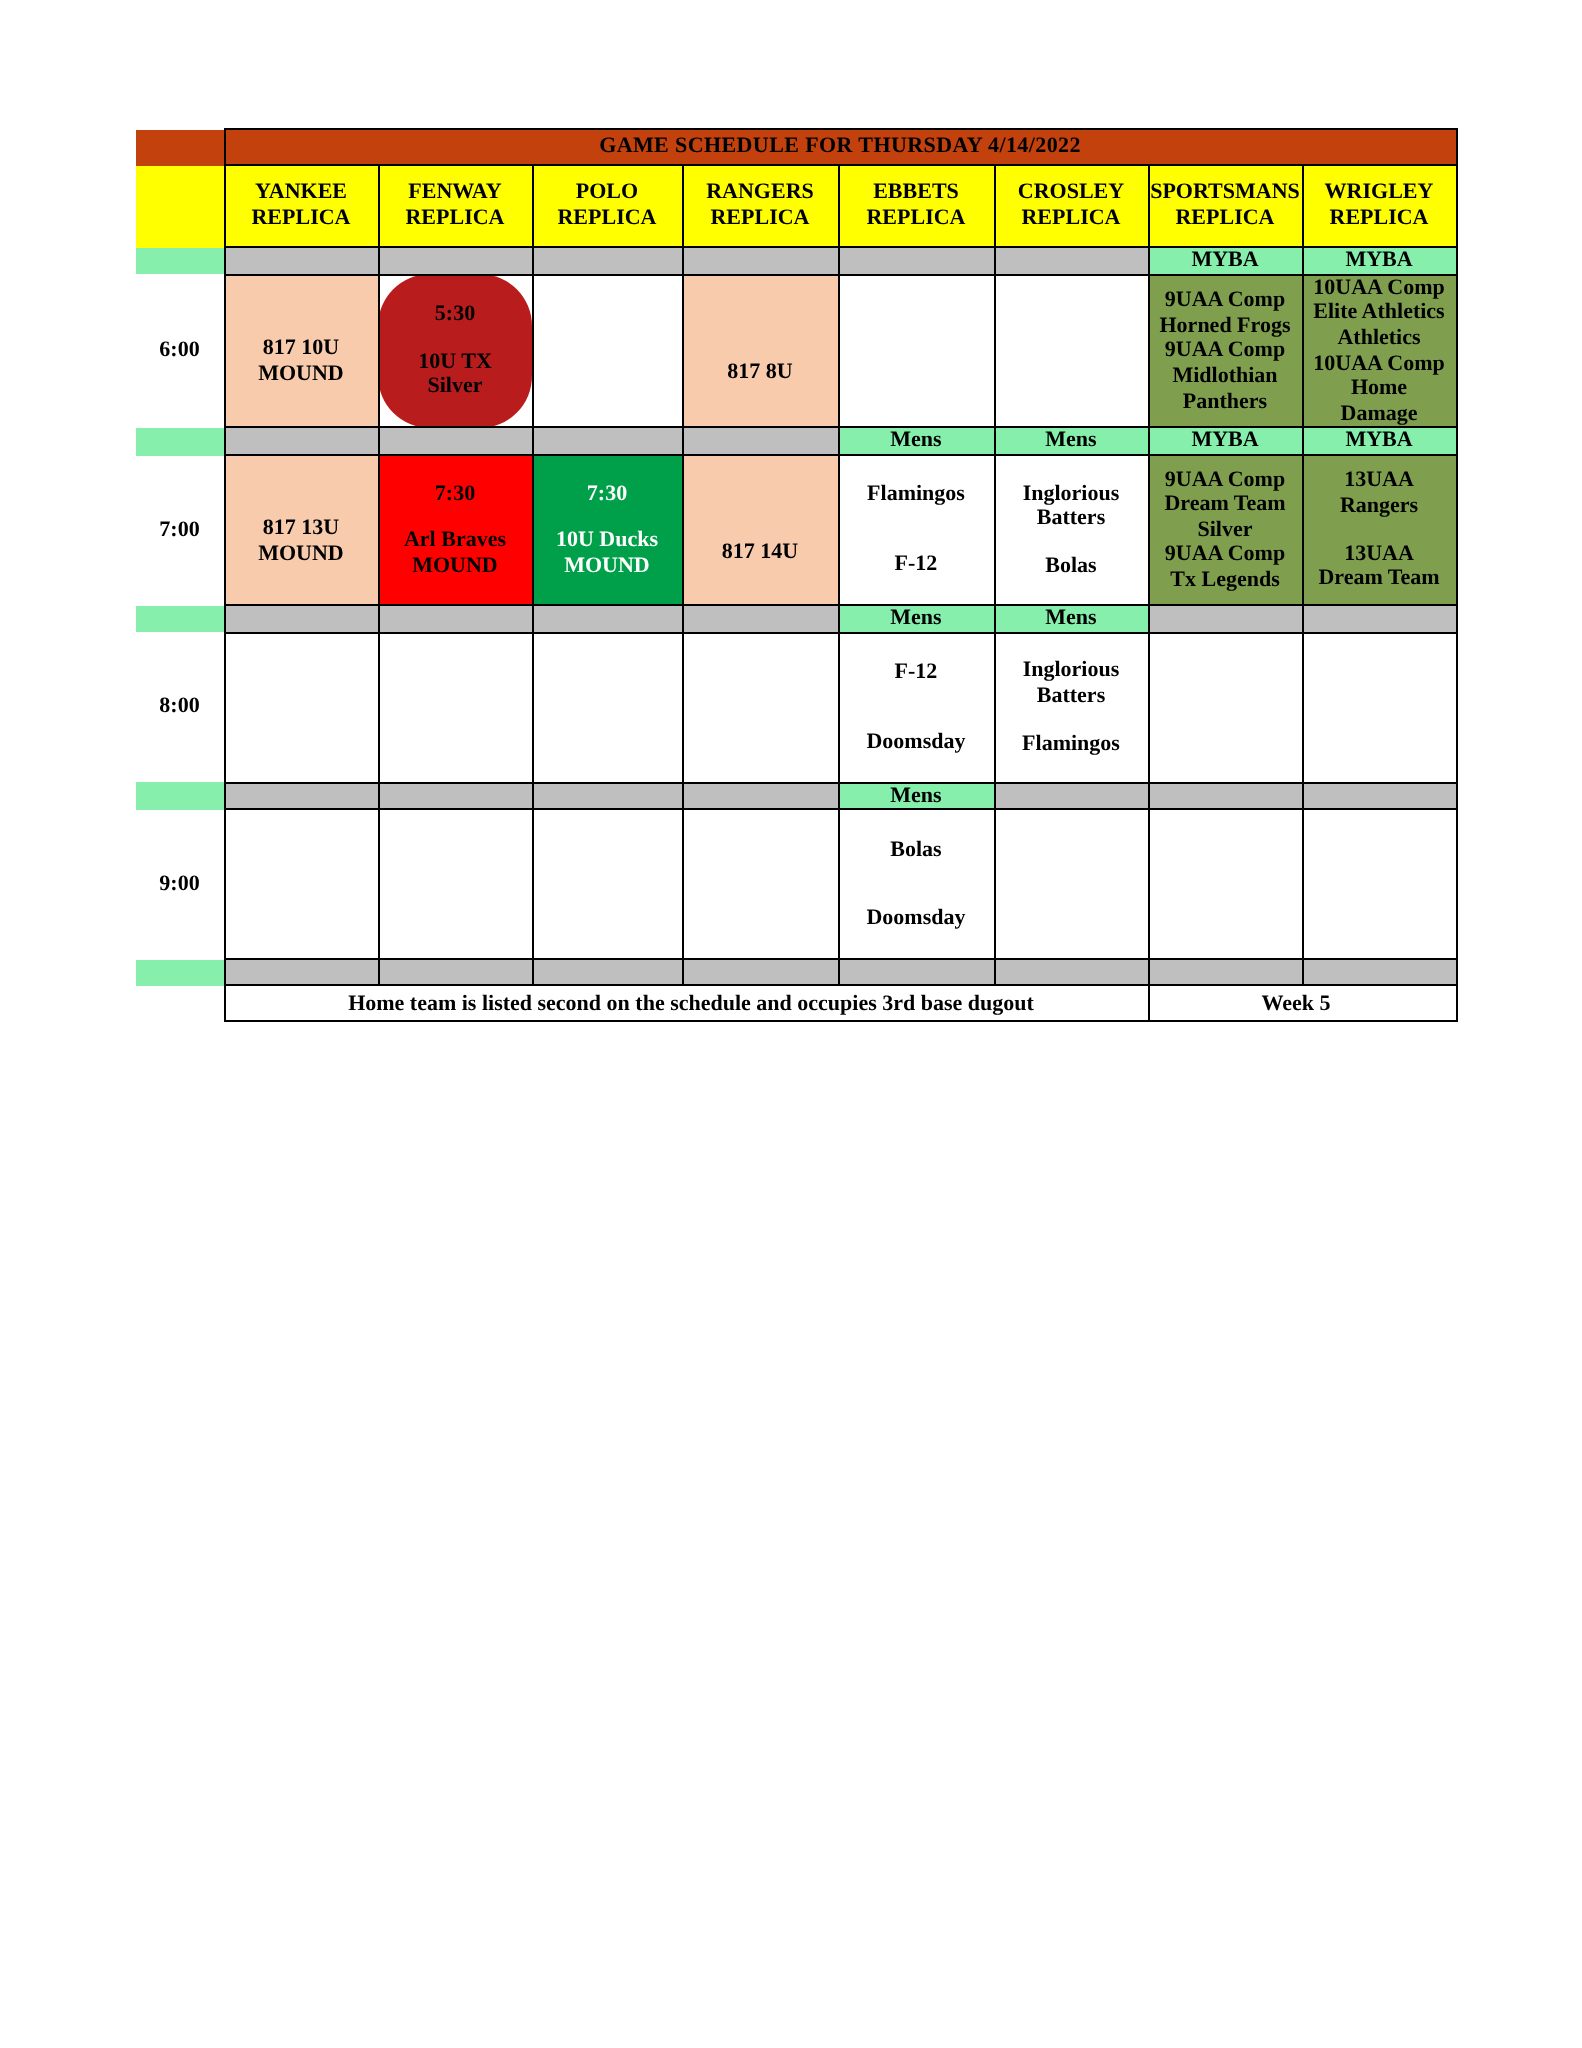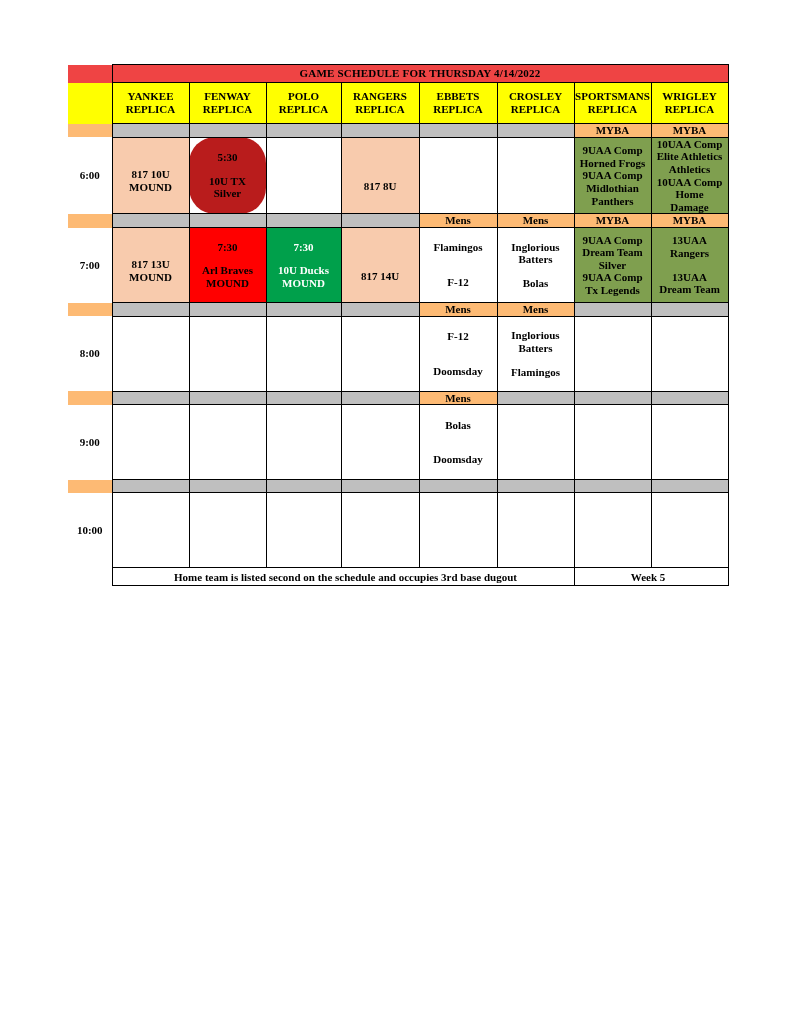--- a/index.html
+++ b/index.html
@@ -52,38 +52,38 @@
     color: #000;
     background: #ffffff;
   }
   td.blankgutter {
     border: none !important;
     background: #ffffff;
     width: 44px;
   }
   
   .title-row td {
-    background: #ef4444;
+    background: #c2410c;
     font-size: 12px;
     height: 17px;
     letter-spacing: 0.2px;
   }
   
   .head-row td {
     background: #ffff00;
     height: 40px;
     font-size: 11px;
     padding: 1px 1px;
   }
   .head-row td span {
     display: block;
   }
   
   .strip-row td {
-    background: #fdba74;
+    background: #86efac;
     height: 12px;
     font-size: 10.5px;
     line-height: 12px;
   }
   .strip-row td.empty {
     background: #bfbfbf;
   }
   
   .body-row td {
     height: 74px;
@@ -391,47 +391,20 @@
         <td class="empty"></td>
         <td class="empty"></td>
         <td class="empty"></td>
         <td class="empty"></td>
         <td class="empty"></td>
         <td class="empty"></td>
         <td class="empty"></td>
         <td class="empty"></td>
       </tr>
 
-      <tr class="body-row">
-        <td class="timecell">10:00</td>
-        <td class="fill-white cell-lines">
-          <span></span>
-        </td>
-        <td class="fill-white cell-lines">
-          <span></span>
-        </td>
-        <td class="fill-white cell-lines">
-          <span></span>
-        </td>
-        <td class="fill-white cell-lines">
-          <span></span>
-        </td>
-        <td class="fill-white cell-lines">
-          <span></span>
-        </td>
-        <td class="fill-white cell-lines">
-          <span></span>
-        </td>
-        <td class="fill-white cell-lines">
-          <span></span>
-        </td>
-        <td class="fill-white cell-lines">
-          <span></span>
-        </td>
-      </tr>
 
       <tr class="foot-row">
         <td class="blankgutter"></td>
         <td colspan="6" class="foot-left">Home team is listed second on the schedule and occupies 3rd base dugout</td>
         <td colspan="2" class="foot-right">Week 5</td>
       </tr>
     </tbody>
       </table>
   </div>
 </div>

